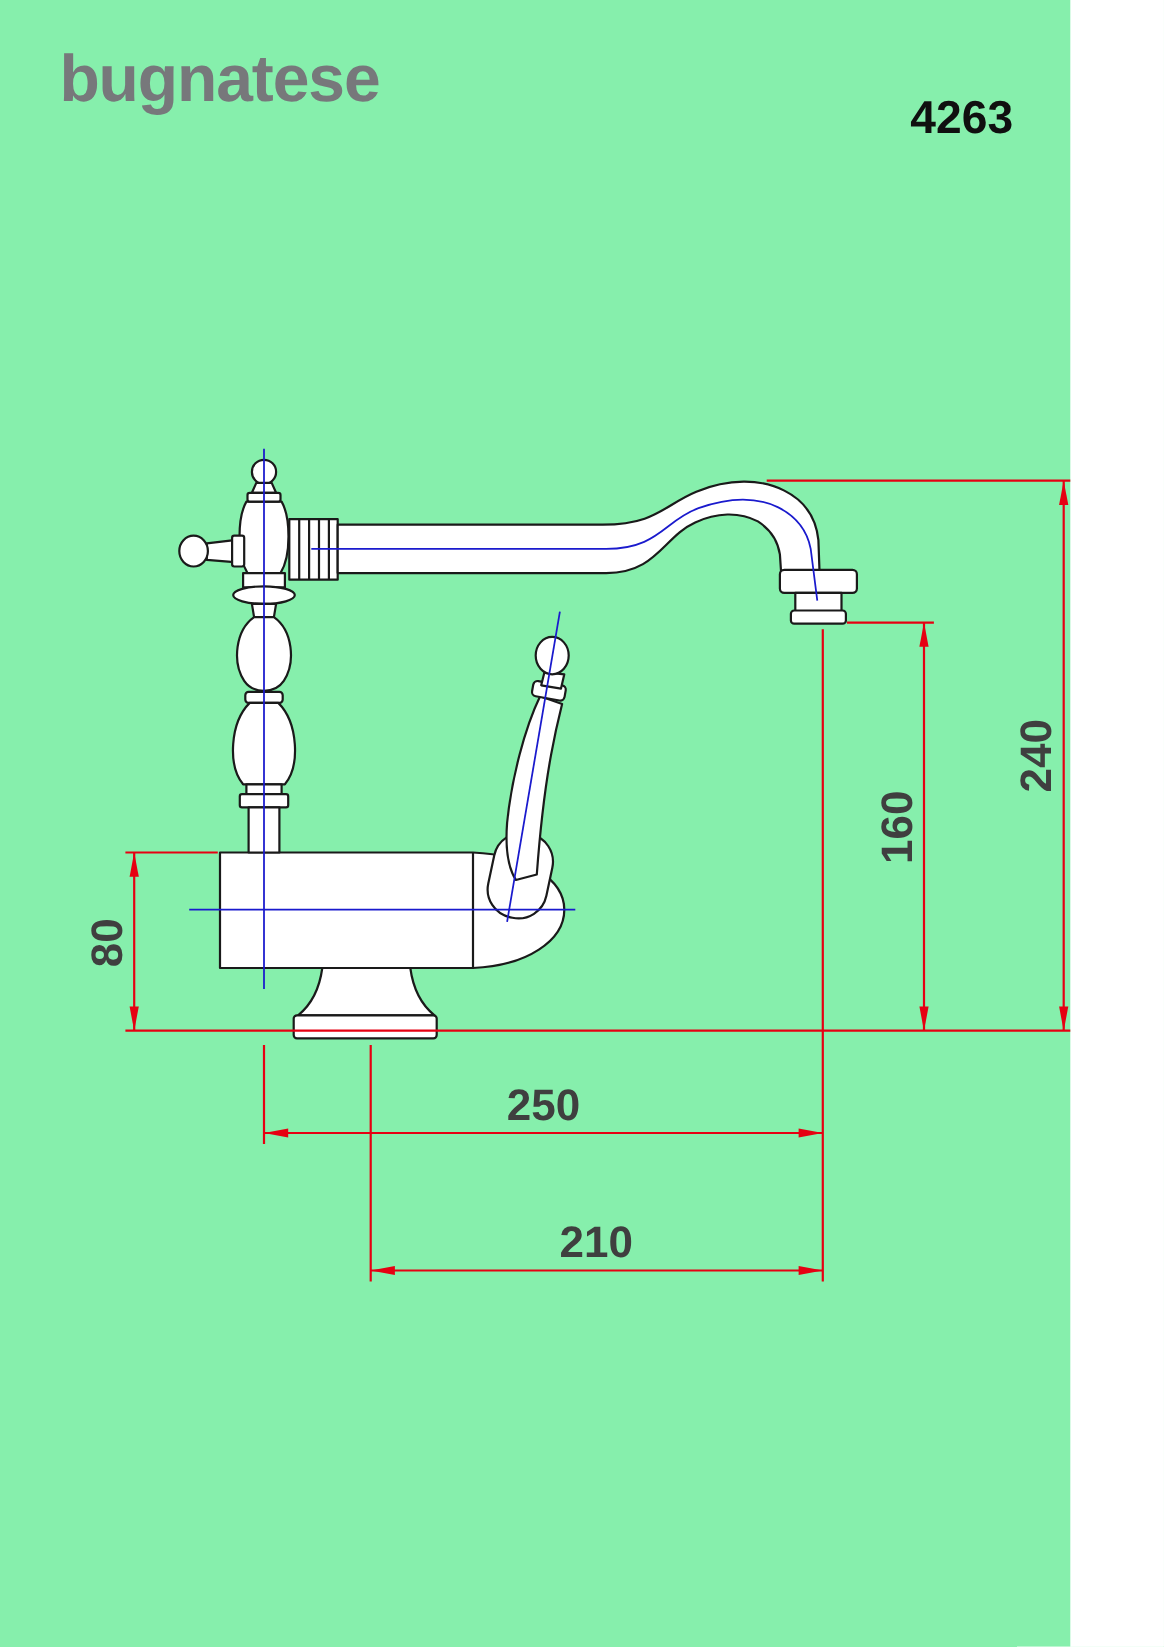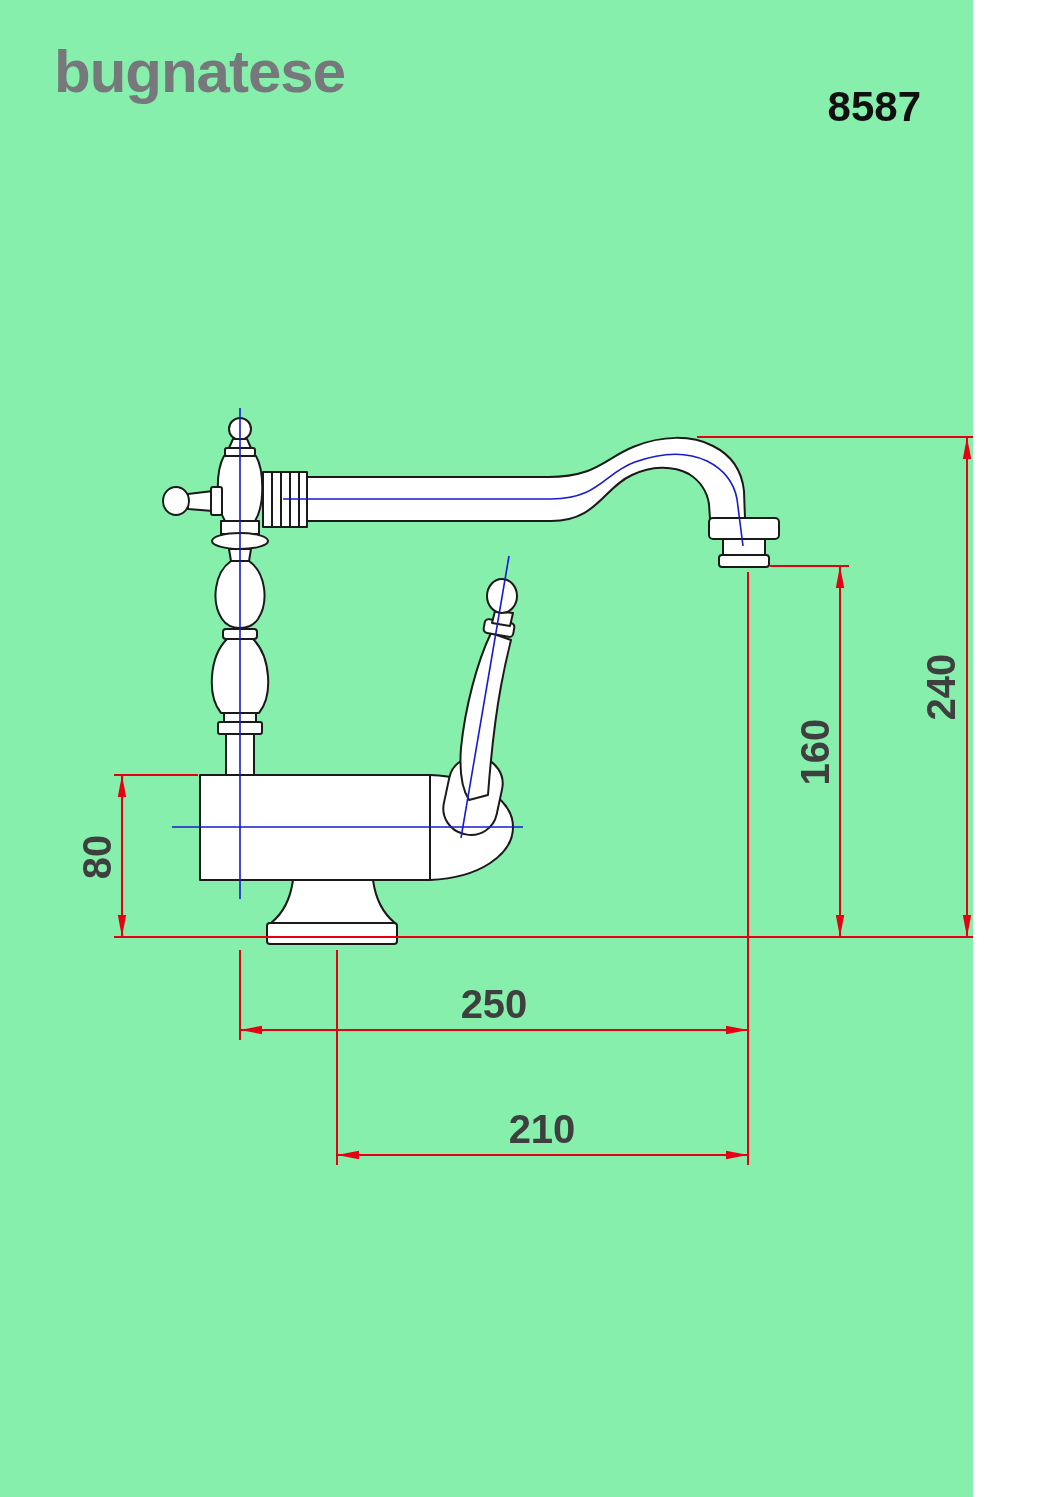--- a/index.html
+++ b/index.html
@@ -39,21 +39,21 @@
     left: 0;
     top: 0;
   }
 </style>
 </head>
 <body>
 
 <div class="page">
 
   <div class="brand">bugnatese</div>
-  <div class="model">8587</div>
+  <div class="model">4263</div>
 
   <svg class="drawing" width="1058" height="1497" viewBox="0 0 1058 1497">
 
     <defs>
       <marker id="arrow" markerUnits="userSpaceOnUse" markerWidth="24" markerHeight="12" viewBox="0 0 24 12" refX="23" refY="6" orient="auto-start-reverse">
         <path d="M 1,1.8 L 23,6 L 1,10.2 Z" fill="#e60012" stroke="none"></path>
       </marker>
     </defs>
 
     <g stroke="#1a1a1a" stroke-width="2" fill="#ffffff" stroke-linejoin="round">

